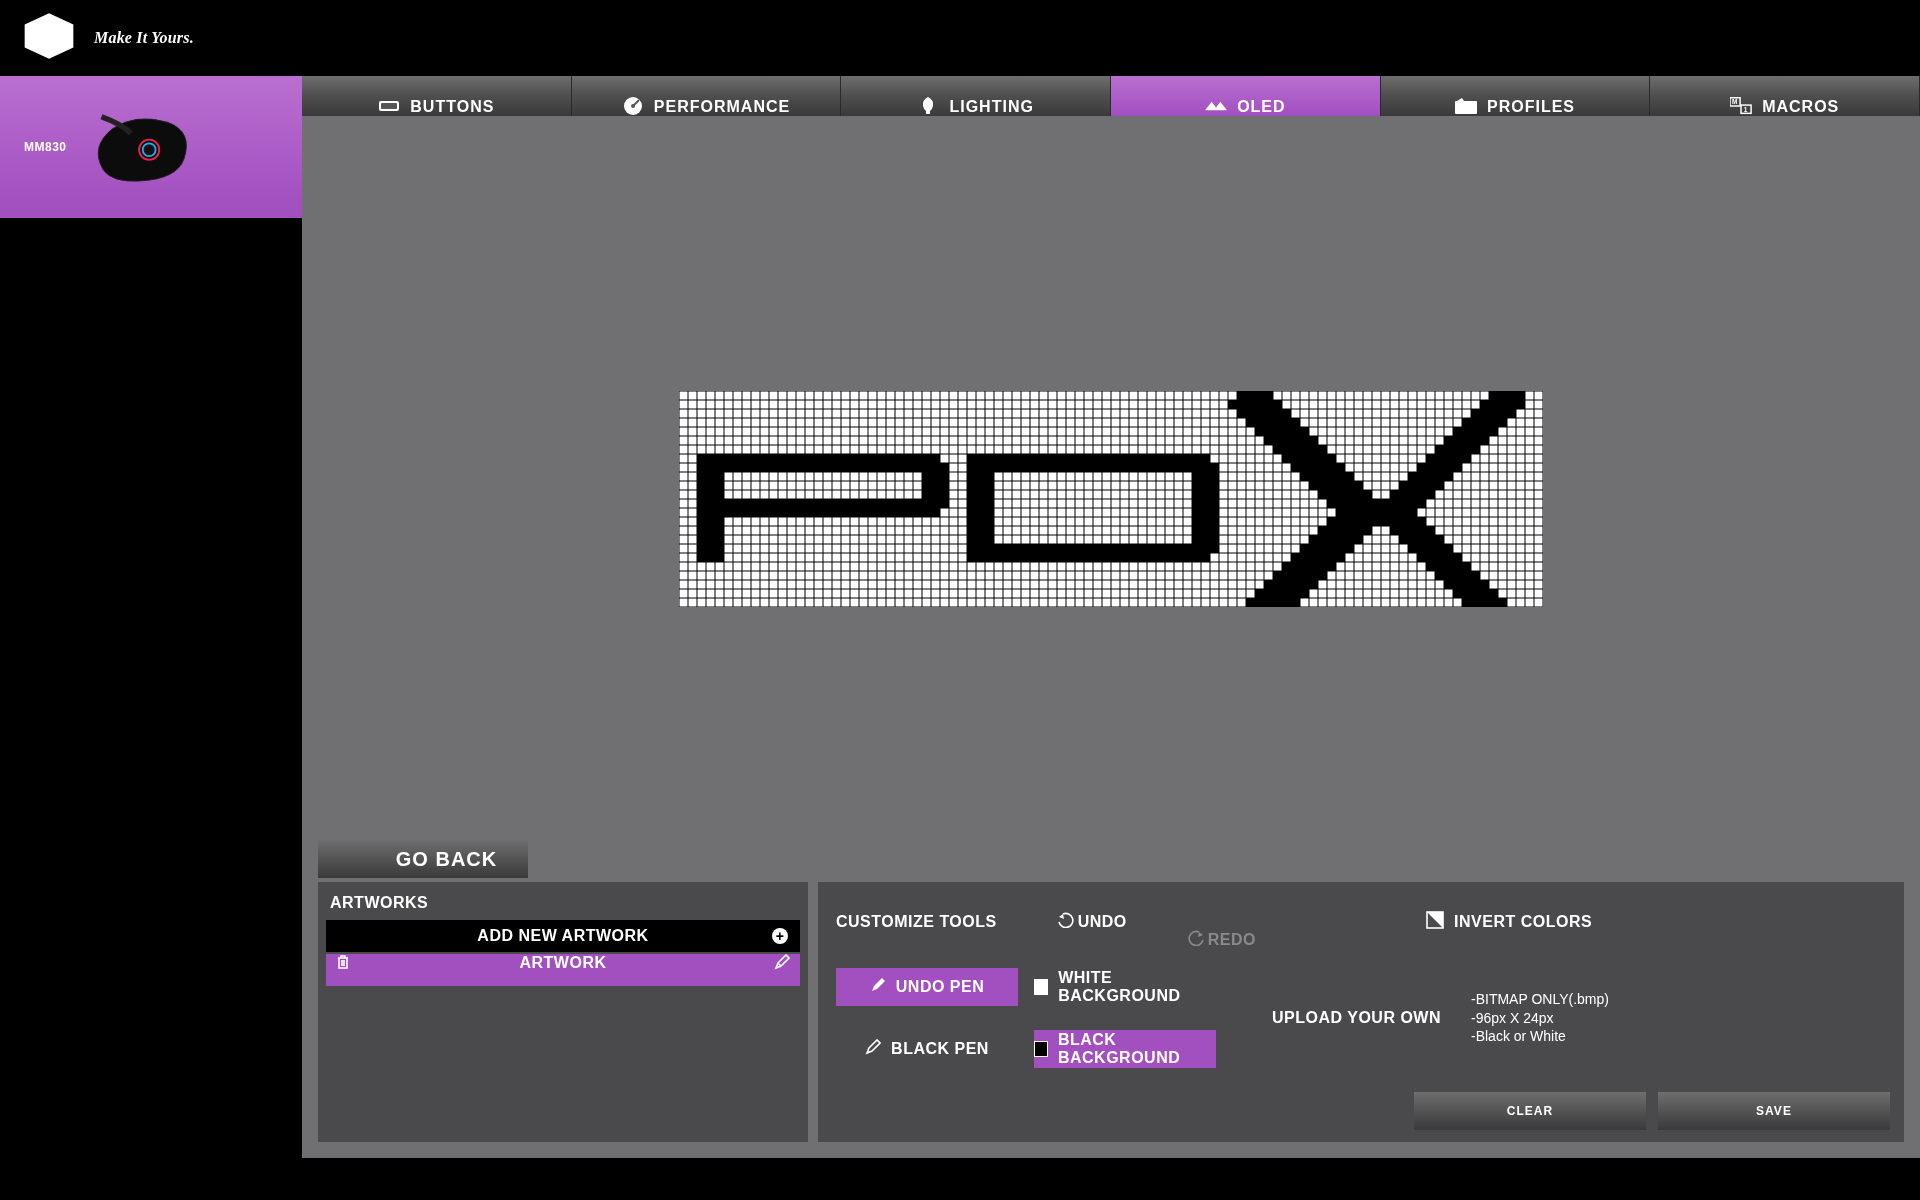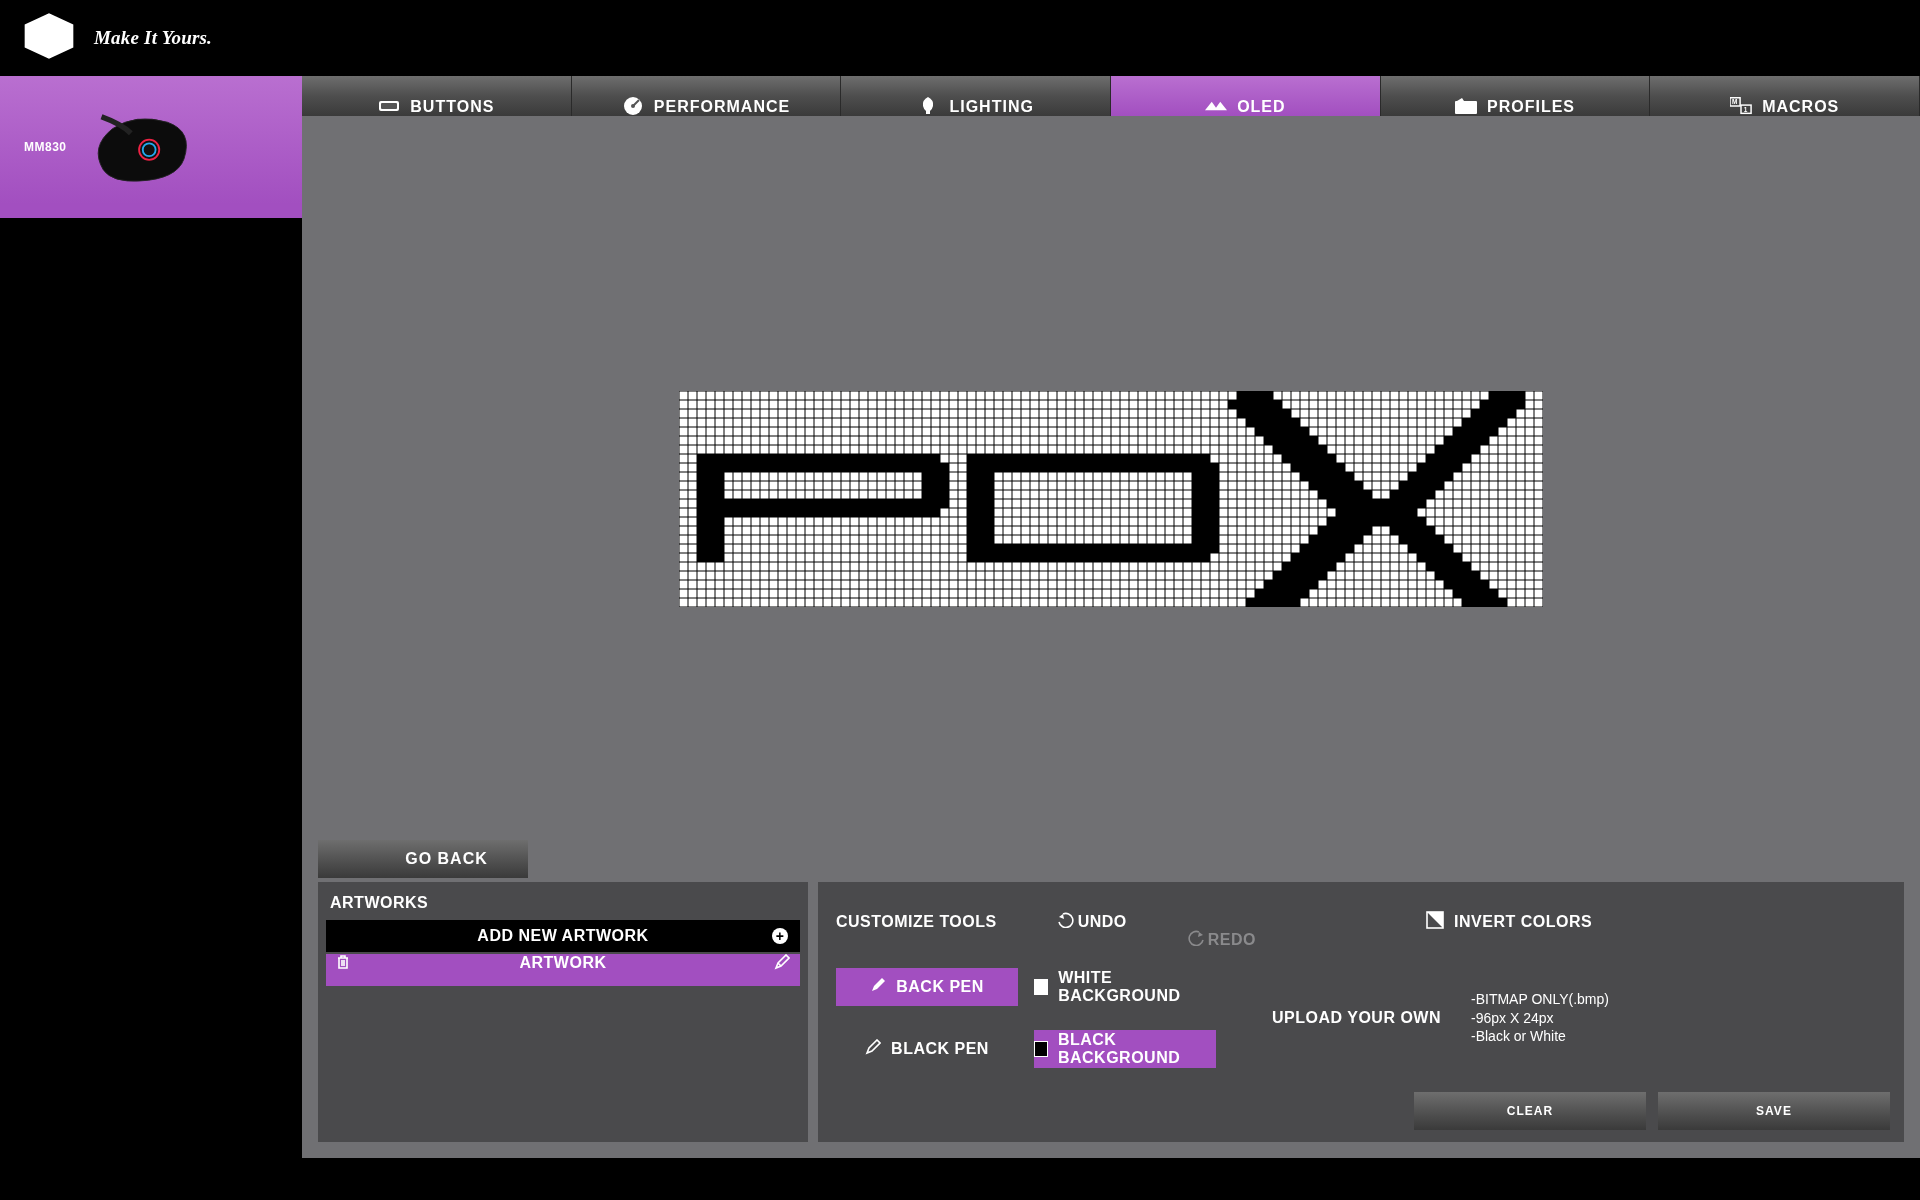--- a/index.html
+++ b/index.html
@@ -1,40 +1,40 @@
 <!DOCTYPE html>
 <html><head>
 <meta charset="utf-8">
 <style>
   * { box-sizing: border-box; margin: 0; padding: 0; }
   html, body { width: 1920px; height: 1200px; background: #000; font-family: "Arial Narrow", Arial, sans-serif; overflow: hidden; color: #fff; }
   
   .topbar { height: 76px; background: #000; display: flex; align-items: center; padding-left: 22px; gap: 18px; }
   .cm-logo { width: 54px; height: 46px; }
   .cm-logo path { fill: #fff; }
-  .tagline { font-family: Georgia, 'Times New Roman', serif; font-weight: bold; font-style: italic; font-size: 19px; letter-spacing: .2px; }
+  .tagline { font-family: Georgia, 'Times New Roman', serif; font-weight: bold; font-style: italic; font-size: 16px; letter-spacing: .2px; }
   
   .layout { display: flex; height: calc(1200px - 76px - 42px); }
   .sidebar { width: 302px; background: #000; }
   .device-card { background: linear-gradient(180deg,#b96fd0 0%, #a24fc0 90%); height: 142px; display: flex; align-items: center; padding-left: 24px; gap: 18px; }
   .device-card .name { font-weight: bold; font-size: 12px; letter-spacing: .5px; }
   .device-card .mouse { width: 110px; height: 90px; display:flex; align-items:center; justify-content:center;}
   
   .tabs { display: flex; height: 40px; background: #2a2a2a; }
   .tab { flex: 1; display: flex; align-items: flex-end; justify-content: center; gap: 10px;
          background: linear-gradient(180deg,#6e6e6e 0%, #4e4e4e 50%, #3a3a3a 100%);
          font-weight: bold; letter-spacing: 1px; font-size: 16px; border-right: 1px solid #2a2a2a; cursor: pointer; }
   .tab.active { background: linear-gradient(180deg,#b96fd0 0%, #a24fc0 100%); }
   .tab .ico { width: 22px; height: 20px; display:inline-flex; align-items:center; justify-content:center;}
   
   .main { flex: 1; display: flex; flex-direction: column; background: #707073; position: relative; }
   .canvas-wrap { flex: 1; display: flex; align-items: center; justify-content: center; }
   .pixel-canvas { background:#fff; }
   .go-back { position: absolute; left: 16px; bottom: 280px; }
-  .btn-goback { width: 210px; height: 38px; background: linear-gradient(180deg,#6e6e6e 0%, #4e4e4e 60%, #3a3a3a 100%); border:none; color:#fff; font-weight:bold; letter-spacing:1px; font-size:16px; cursor:pointer;padding-left:47px; }
+  .btn-goback { width: 210px; height: 38px; background: linear-gradient(180deg,#6e6e6e 0%, #4e4e4e 60%, #3a3a3a 100%); border:none; color:#fff; font-weight:bold; letter-spacing:1px; font-size:20px; cursor:pointer;padding-left:47px; }
   
   .panels { display:flex; gap: 10px; padding: 0 16px 16px 16px; height: 276px; }
   .panel { background:#4a4a4c; }
   .artworks { width: 490px; padding: 8px 6px; }
   .artworks h3 { font-size:16px; font-weight:bold; letter-spacing:.5px; padding:4px 6px 8px; }
   .add-artwork { background:#000; color:#fff; height:32px; display:flex; align-items:center; justify-content:center; position:relative; font-weight:bold; letter-spacing:.5px; margin: 0 2px 2px; cursor:pointer; }
   .add-artwork .plus { position:absolute; right:12px; width:16px; height:16px; border-radius:50%; background:#fff; color:#000; text-align:center; line-height:16px; font-size:14px; }
   .artwork-row { background:#a24fc0; height:32px; display:flex; align-items:flex-start; justify-content:center; position:relative; font-weight:bold; letter-spacing:.5px; margin:0 2px; cursor:pointer; }
   .artwork-row .trash { position:absolute; left:10px; }
   .artwork-row .pencil { position:absolute; right:10px; }
@@ -889,21 +889,21 @@
                 </svg></span>
             <span>INVERT COLORS</span>
           </span>
         </div>
 
         <div class="tool-grid">
           <div class="tool-btn active">
             <span><svg width="16" height="16" viewBox="0 0 16 16">
                   <path d="M2 14 L4 9 L12 1 L15 4 L7 12 Z" fill="#fff"></path>
                 </svg></span>
-            <span>BACK PEN</span>
+            <span>UNDO PEN</span>
           </div>
           <div class="tool-btn">
             <span class="sw white"></span>
             <span>WHITE BACKGROUND</span>
           </div>
           <div class="upload-col">
             <span class="title">UPLOAD YOUR OWN</span>
             <ul>
               <li>BITMAP ONLY(.bmp)</li>
               <li>96px X 24px</li>

